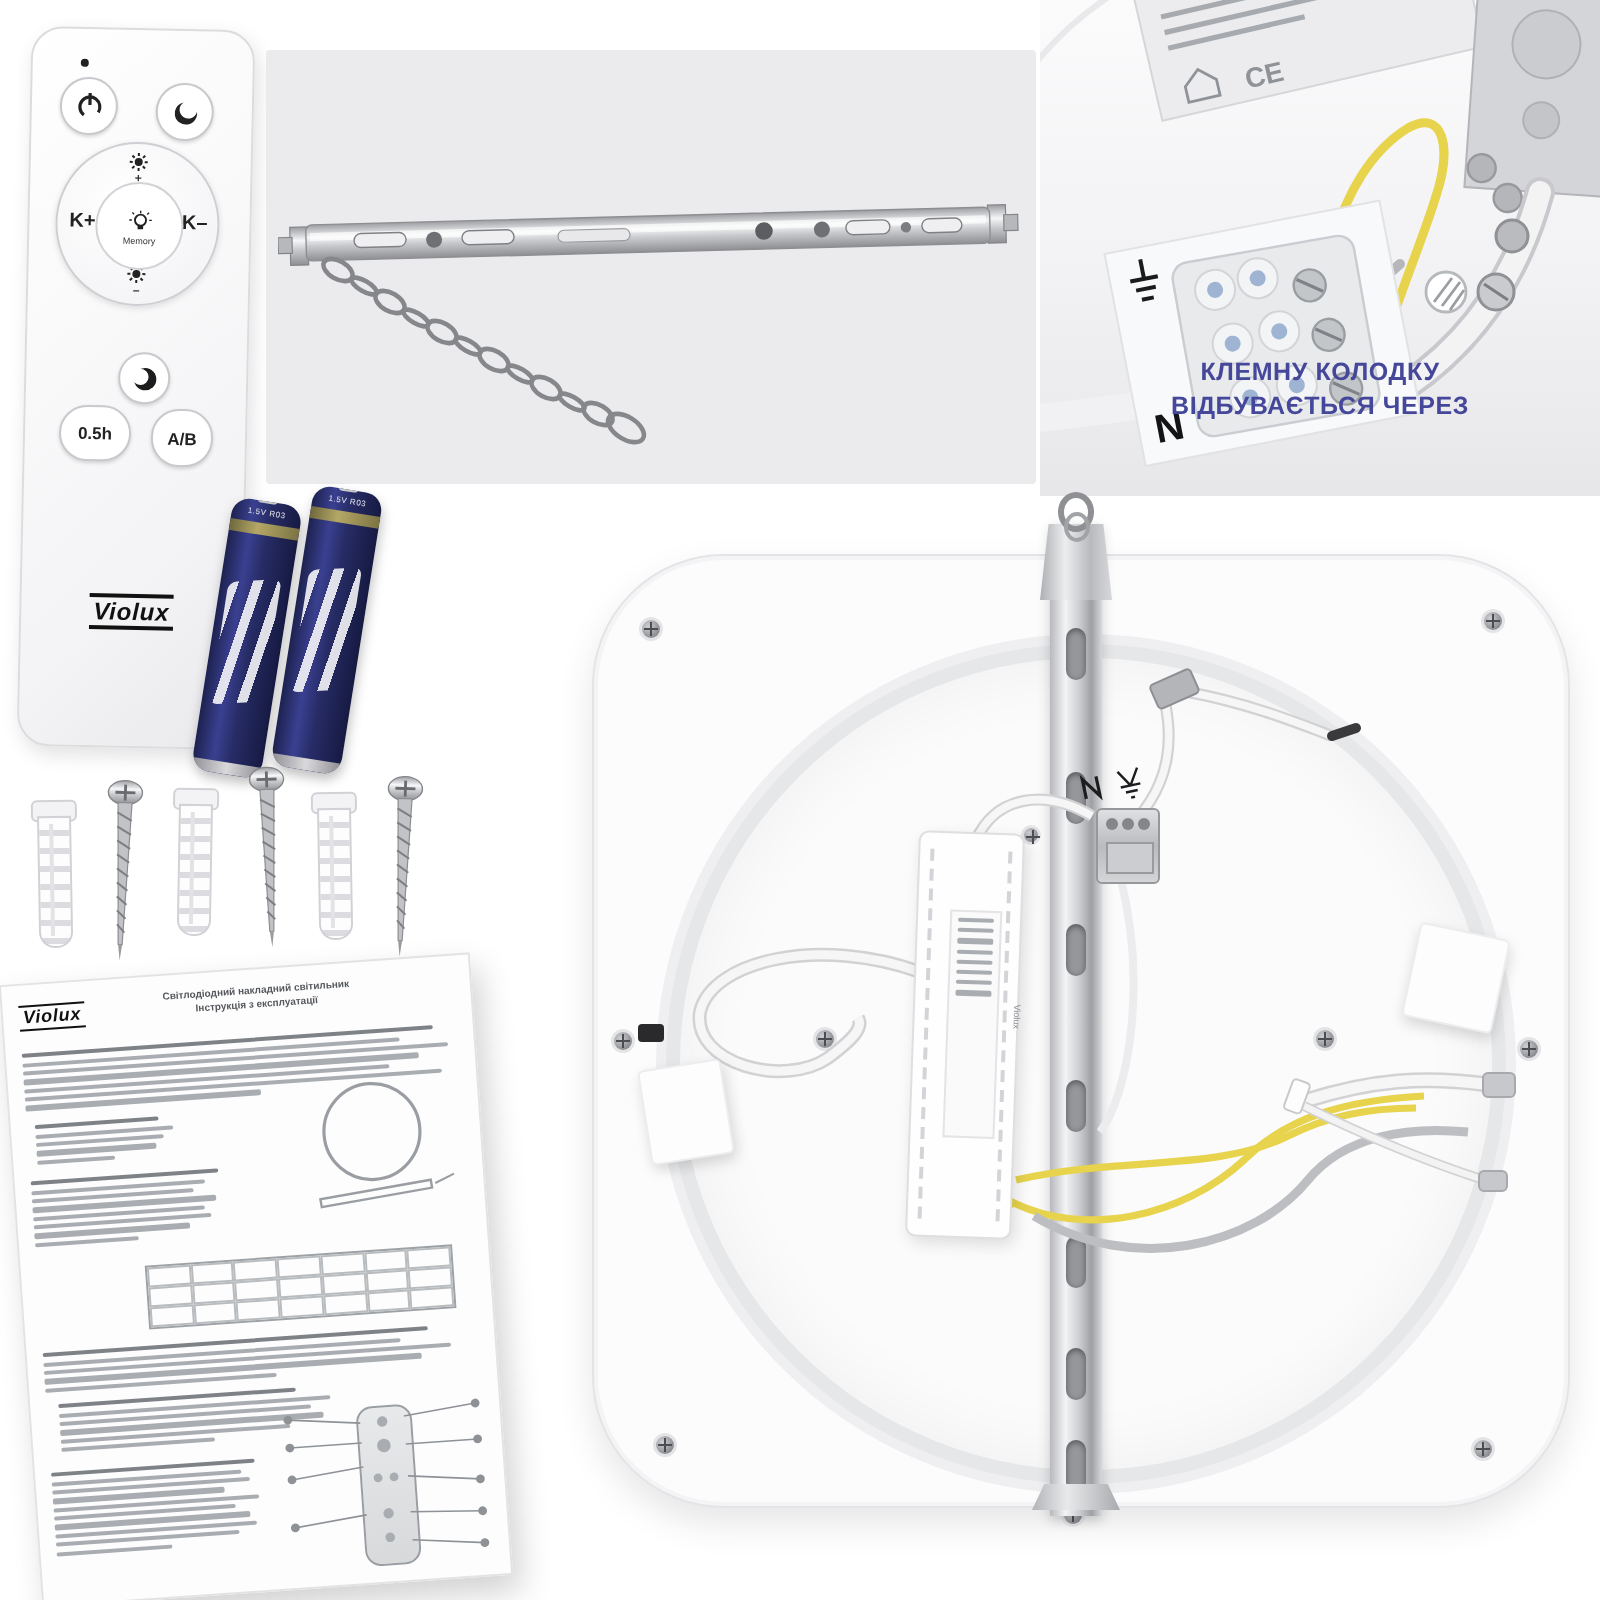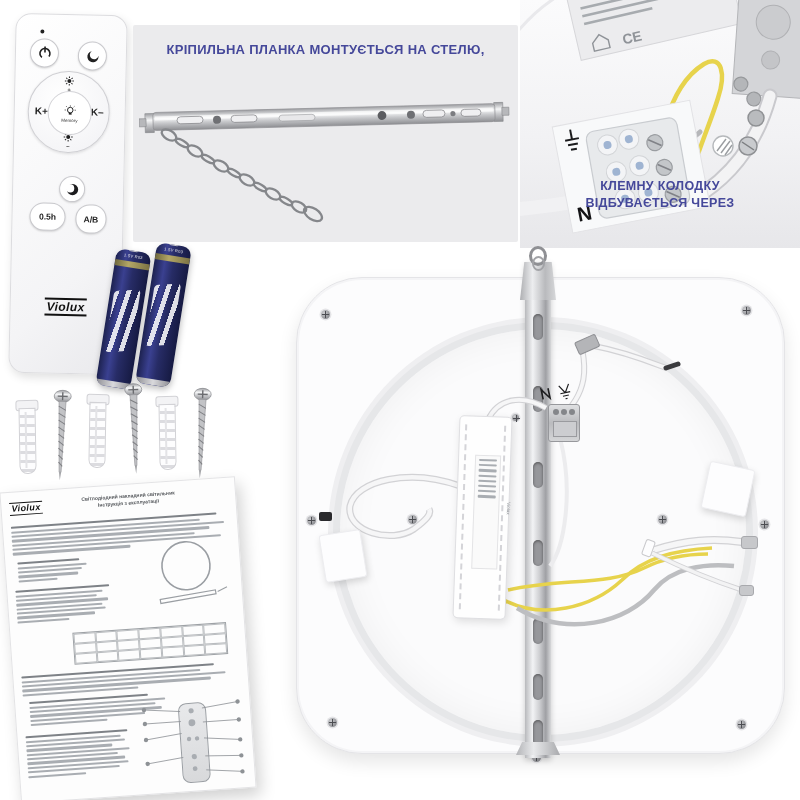--- a/index.html
+++ b/index.html
@@ -165,21 +165,20 @@
       <div class="oval-btn" style="left:63px;top:189px;width:29px;height:27px;">A/B</div>
 
       <div class="abs" style="left:0;right:0;top:282px;text-align:center;">
         <span class="violux-logo" style="font-size:12px;">Violux</span>
       </div>
     </div>
   </div>
 
   <div class="abs bracket-card">
     <div class="caption" style="position:absolute;left:0;right:0;top:16px;font-size:13px;">
-      <div>КРІПИЛЬНА ПЛАНКА МОНТУЄТЬСЯ НА СТЕЛЮ,</div>
     </div>
     <svg class="abs" style="left:6px;top:60px;" width="372" height="150" viewBox="0 0 372 150">
       <defs>
         <linearGradient id="met" x1="0" y1="0" x2="0" y2="1">
           <stop offset="0" stop-color="#9d9ea2"></stop>
             <stop offset=".35" stop-color="#f5f6f7"></stop>
           <stop offset=".6" stop-color="#c8c9cc"></stop>
             <stop offset="1" stop-color="#8e8f93"></stop>
         </linearGradient>
       </defs>

